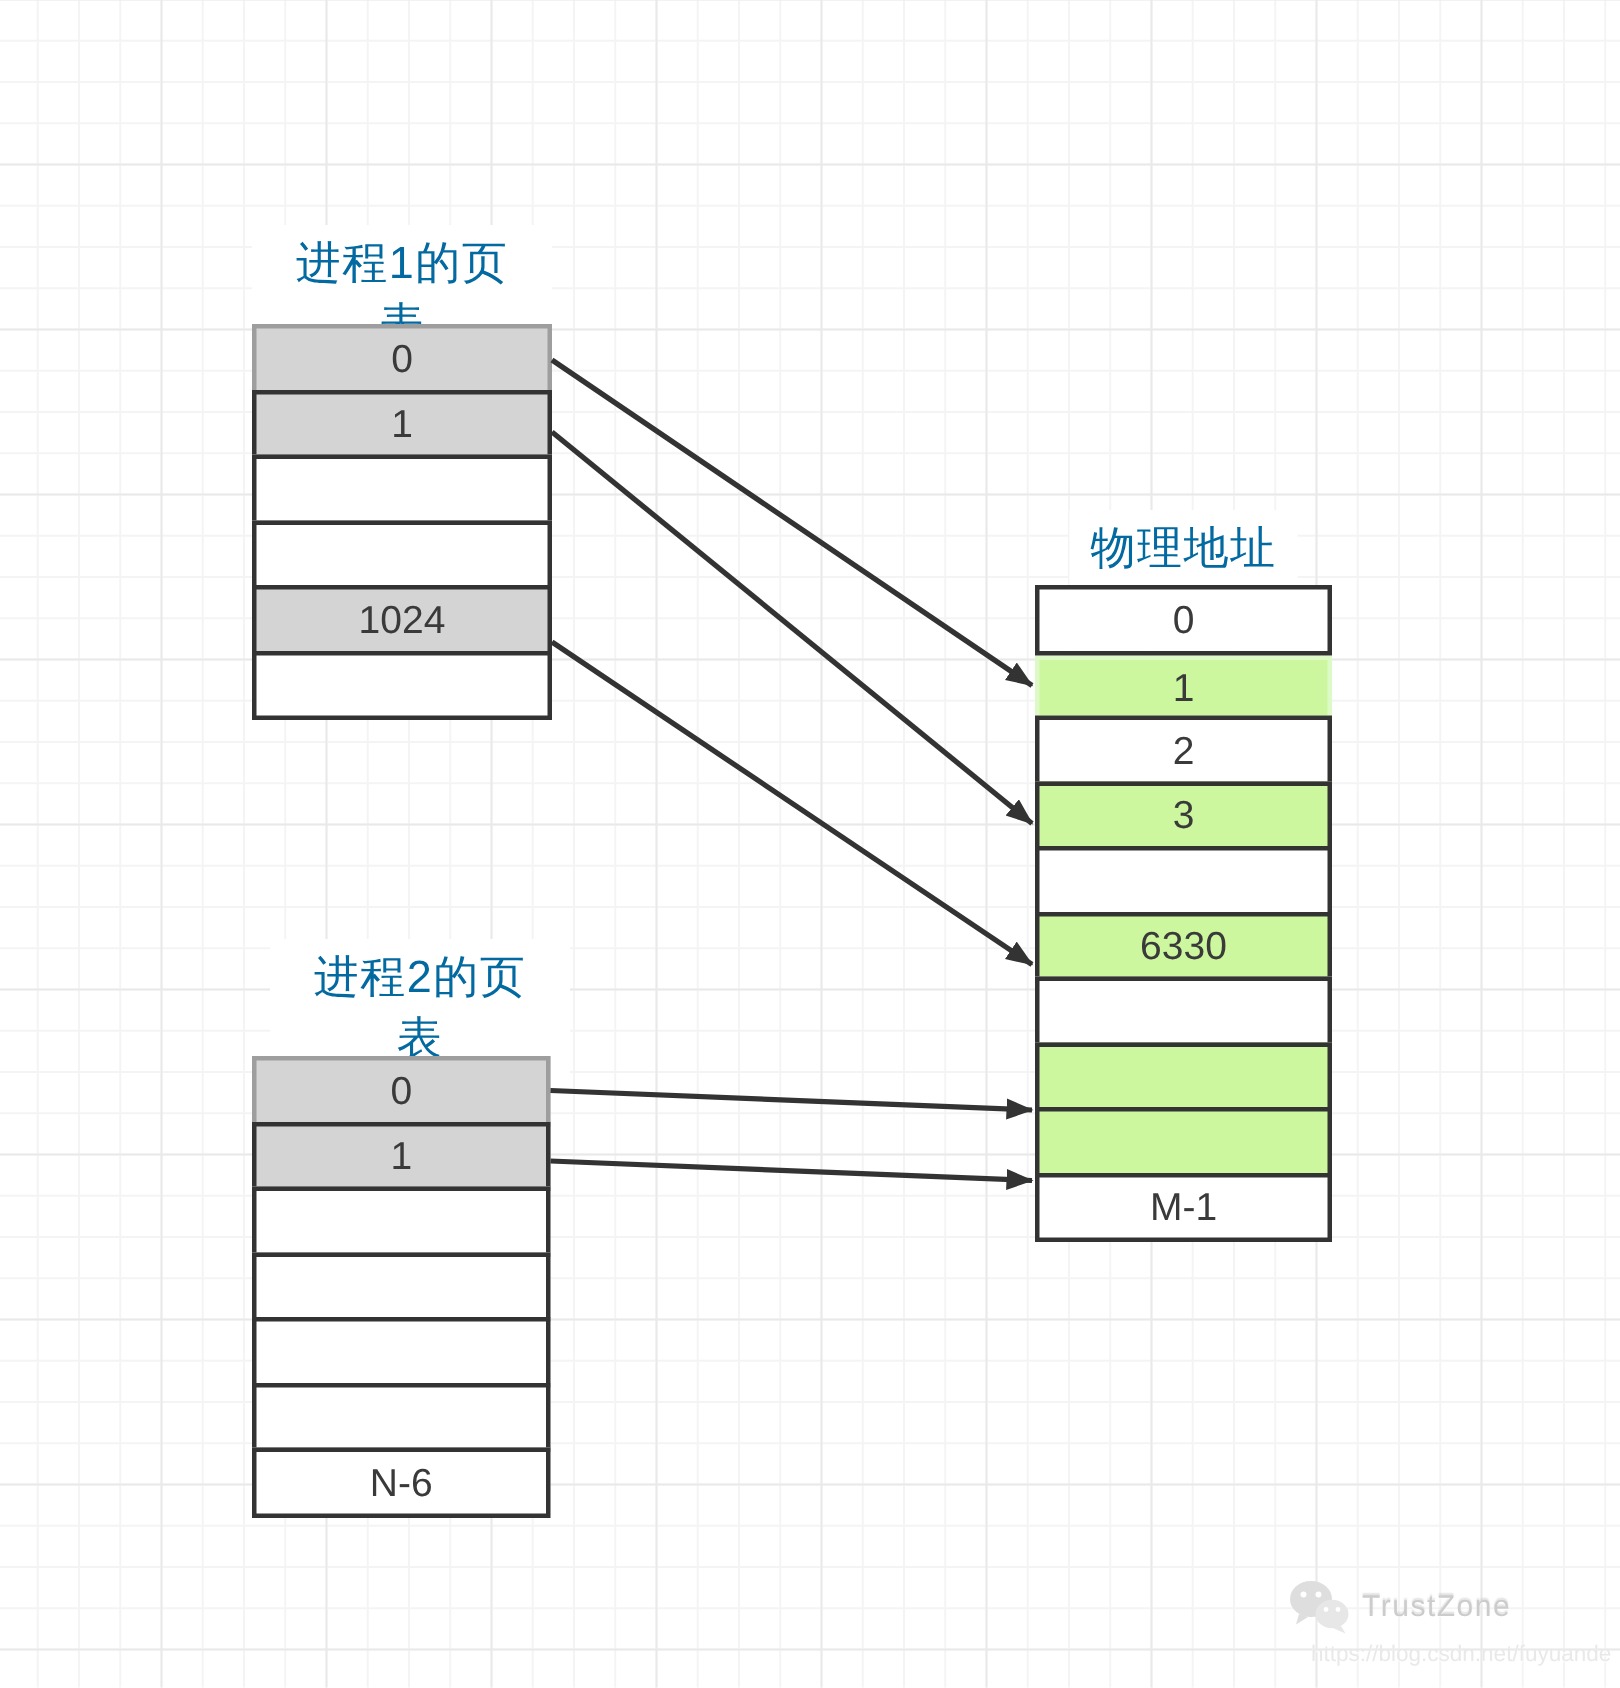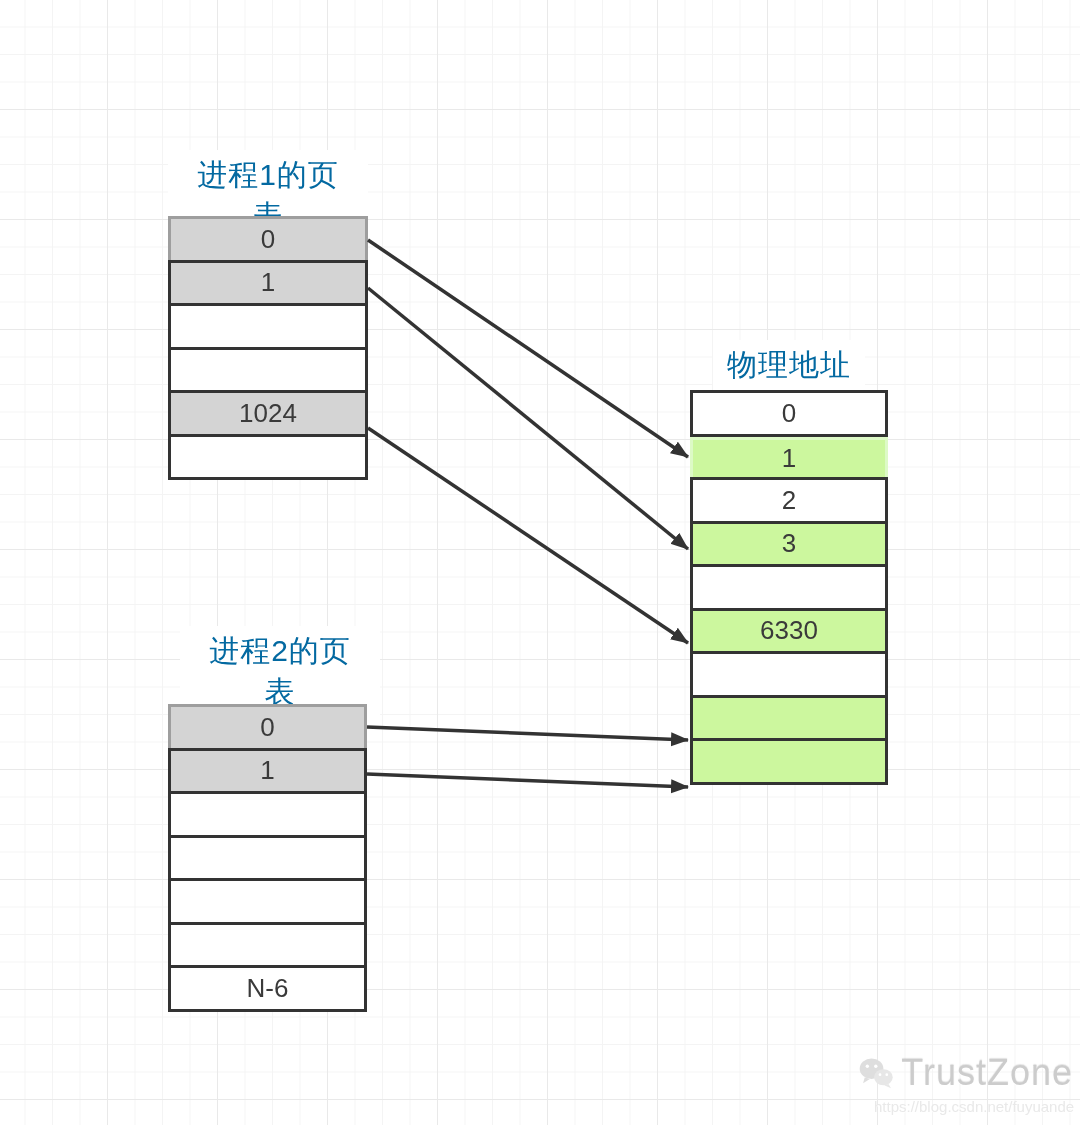--- a/index.html
+++ b/index.html
@@ -38,21 +38,21 @@
     font-size:30px;color:#0369a1;letter-spacing:1px;
   }
   .table-title span{background:#ffffff;padding:5px 14px;display:inline-block;}
   #arrow-layer{position:absolute;left:0;top:0;z-index:2;pointer-events:none;}
   #watermark{
     position:absolute;left:858px;top:1052px;width:215px;
     z-index:3;
   }
   .wm-line{display:flex;align-items:center;}
   .wm-brand{
-    font-size:36px;color:#cccccc;margin-left:6px;
+    font-size:20px;color:#cccccc;margin-left:6px;
     text-shadow:0 1px 1px rgba(255,255,255,0.95), 0 -1px 1px rgba(170,170,170,0.35);
     letter-spacing:1px;
   }
   .wm-url{
     font-size:15px;color:#e9e9e9;margin-top:4px;white-space:nowrap;
     text-shadow:0 1px 0 #ffffff;
     margin-left:16px;
   }
 </style>
 </head>
@@ -91,20 +91,21 @@
   <div class="table" id="t3" style="left:690px;top:390px;width:198px;">
       <div class="row">0</div>
       <div class="row f-green b-light">1</div>
       <div class="row">2</div>
       <div class="row f-green">3</div>
       <div class="row"></div>
       <div class="row f-green">6330</div>
       <div class="row"></div>
       <div class="row f-green"></div>
       <div class="row f-green"></div>
+      <div class="row">M-1</div>
     </div>
 
   <svg id="arrow-layer" width="1080" height="1125">
     <defs>
       <marker id="ah" markerUnits="userSpaceOnUse" markerWidth="20" markerHeight="16" refX="17" refY="7" orient="auto">
         <path d="M0,0 L18,7 L0,14 z" fill="#333333"></path>
       </marker>
     </defs>
     <g id="arrow-group">
         <line x1="368" y1="240" x2="688" y2="457" stroke="#333333" stroke-width="3.5" marker-end="url(#ah)"></line>

